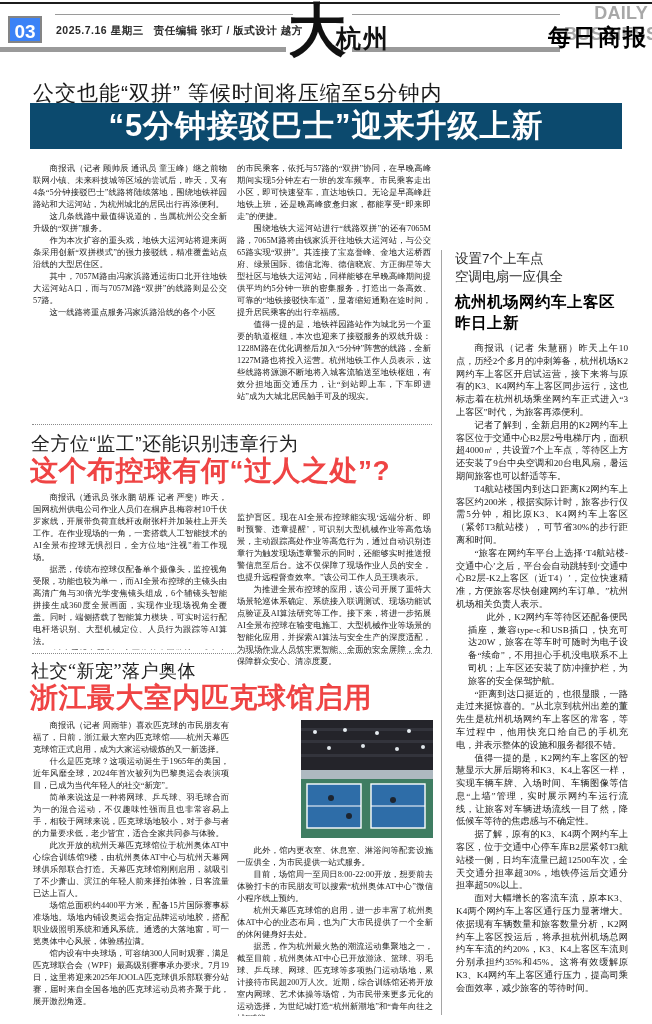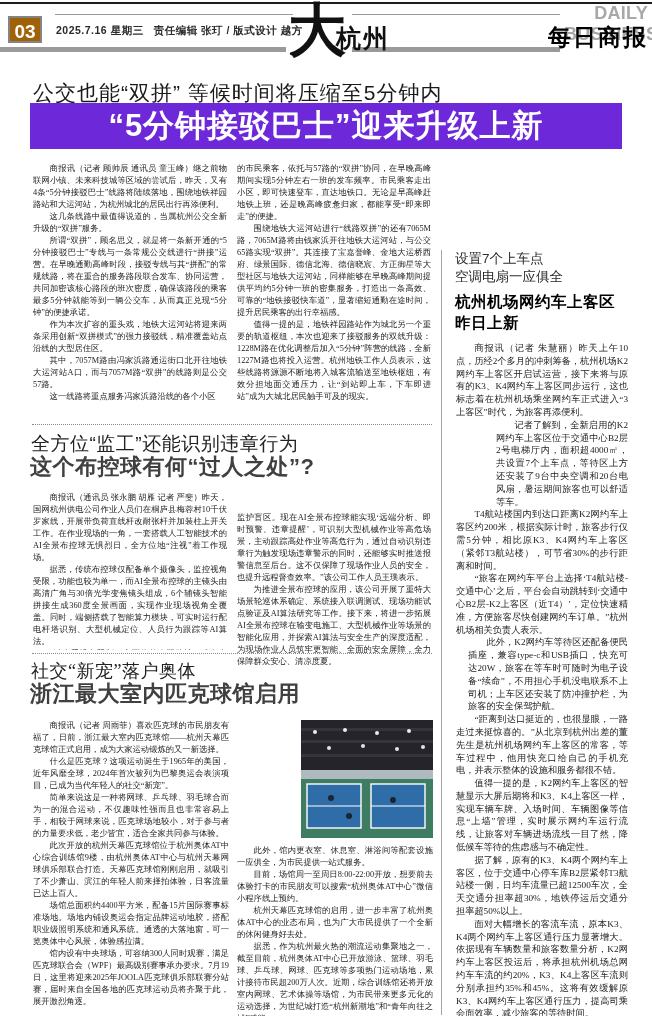--- a/index.html
+++ b/index.html
@@ -11,21 +11,21 @@
   .abs{position:absolute;}
   
   .rule-top{left:0;top:2px;width:652px;height:2px;background:#1c1c1c;}
   .thin-rule{height:1px;background:#9a9a9a;top:14px;}
   .thin-rule.l{left:55px;width:238px;}
   .thin-rule.r{left:352px;width:208px;}
   .thick-rule{height:5px;background:#9a9a9a;top:47px;}
   .thick-rule.l{left:0;width:286px;}
   .thick-rule.r{left:352px;width:208px;}
   .pagenum{
-    left:8px;top:16px;width:34px;height:27px;background:#a16207;
+    left:8px;top:16px;width:34px;height:27px;background:#3b82f6;
     border:2px solid #848484;color:#ffffff;font-size:19px;font-weight:bold;
     text-align:center;line-height:27px;box-sizing:border-box;
   }
   .dateline{left:56px;top:24px;font-size:10.5px;font-weight:bold;color:#2a2a2a;letter-spacing:0.5px;}
   .dateline span{margin-right:10px;}
   .logo-char{
     left:288px;top:0px;font-size:58px;font-weight:bold;color:#111;
     font-family:"DejaVu Serif","Liberation Serif",serif;line-height:60px;
   }
   .logo-city{left:336px;top:22px;font-size:25px;font-weight:bold;color:#111;letter-spacing:2px;}
@@ -40,21 +40,21 @@
   }
   
   .col{position:absolute;overflow:hidden;}
   .col p{
     margin:0;text-indent:2em;text-align:justify;
     font-family:"Liberation Serif","DejaVu Serif",serif;
     font-size:8.3px;line-height:12px;color:#222;
   }
   .col p.cont{text-indent:0;}
   .kicker2{font-size:19px;color:#222;letter-spacing:0.5px;}
-  .headline2{font-size:22px;font-weight:900;color:#404040;letter-spacing:0.5px;}
+  .headline2{font-size:28px;font-weight:900;color:#ef4444;letter-spacing:0.5px;}
   .dotted{height:0;border-top:1px dotted #8a8a8a;}
   .vline{left:441px;top:250px;width:1px;height:765px;background:#a5a5a5;}
   
   .sb-kicker{left:455px;top:250px;font-size:13.5px;color:#2a2a2a;line-height:18px;}
   .sb-headline{left:455px;top:291px;font-size:15.5px;font-weight:900;color:#000;line-height:21px;letter-spacing:0.5px;}
   
   .photo{left:301px;top:720px;width:132px;height:118px;overflow:hidden;background:#26262c;}
 </style>
 </head>
 <body>
@@ -65,26 +65,25 @@
 <div class="abs pagenum">03</div>
 <div class="abs dateline"><span>2025.7.16 星期三</span><span>责任编辑 张玎 / 版式设计 越方</span></div>
 <div class="abs thick-rule l"></div>
 <div class="abs thick-rule r"></div>
 <div class="abs logo-char">大</div>
 <div class="abs logo-city">杭州</div>
 <div class="abs brand-en">DAILY BUSINESS</div>
 <div class="abs brand-cn">每日商报</div>
 
 <div class="abs lead-kicker">公交也能“双拼” 等候时间将压缩至5分钟内</div>
-<div class="abs lead-headline" style="background: #6d28d9;">“5分钟接驳巴士”迎来升级上新</div>
+<div class="abs lead-headline" style="background: #0c4a6e;">“5分钟接驳巴士”迎来升级上新</div>
 
 <div class="col" style="left:33px;top:163px;width:194px;height:256px;">
   <p>商报讯（记者 顾帅辰 通讯员 童玉峰）继之前物联网小镇、未来科技城等区域的尝试后，昨天，又有4条“5分钟接驳巴士”线路将陆续落地，围绕地铁祥园路站和大运河站，为杭州城北的居民出行再添便利。</p>
   <p>这几条线路中最值得说道的，当属杭州公交全新升级的“双拼”服务。</p>
-  <p>所谓“双拼”，顾名思义，就是将一条新开通的“5分钟接驳巴士”专线与一条常规公交线进行“拼接”运营。在早晚通勤高峰时段，接驳专线与其“拼配”的常规线路，将在重合的服务路段联合发车、协同运营，共同加密该核心路段的班次密度，确保该路段的乘客最多5分钟就能等到一辆公交车，从而真正兑现“5分钟”的便捷承诺。</p>
   <p>作为本次扩容的重头戏，地铁大运河站将迎来两条采用创新“双拼模式”的强力接驳线，精准覆盖站点沿线的大型居住区。</p>
   <p>其中，7057M路由冯家浜路通运街口北开往地铁大运河站A口，而与7057M路“双拼”的线路则是公交57路。</p>
   <p>这一线路将重点服务冯家浜路沿线的各个小区</p>
 </div>
 <div class="col" style="left:237px;top:163px;width:194px;height:256px;">
   <p class="cont">的市民乘客，依托与57路的“双拼”协同，在早晚高峰期间实现5分钟左右一班的发车频率。市民乘客走出小区，即可快速登车，直达地铁口。无论是早高峰赶地铁上班，还是晚高峰疲惫归家，都能享受“即来即走”的便捷。</p>
   <p>围绕地铁大运河站进行“线路双拼”的还有7065M路，7065M路将由钱家浜开往地铁大运河站，与公交65路实现“双拼”。其连接了宝嘉誉峰、金地大运桥西府、绿景国际、德信北海、德信晓宸、方正御星等大型社区与地铁大运河站，同样能够在早晚高峰期间提供平均约5分钟一班的密集服务，打造出一条高效、可靠的“地铁接驳快车道”，显著缩短通勤在途时间，提升居民乘客的出行幸福感。</p>
   <p>值得一提的是，地铁祥园路站作为城北另一个重要的轨道枢纽，本次也迎来了接驳服务的双线升级：1228M路在优化调整后加入“5分钟”阵营的线路，全新1227M路也将投入运营。杭州地铁工作人员表示，这些线路将源源不断地将入城客流输送至地铁枢纽，有效分担地面交通压力，让“到站即上车，下车即进站”成为大城北居民触手可及的现实。</p>
 </div>
 
@@ -154,21 +153,21 @@
 <div class="abs sb-kicker">
   <div>设置7个上车点</div>
   <div>空调电扇一应俱全</div>
 </div>
 <div class="abs sb-headline">
   <div>杭州机场网约车上客区</div>
   <div>昨日上新</div>
 </div>
 <div class="col sb" style="left:456px;top:342px;width:172px;height:674px;">
   <p style="font-size: 9.2px; line-height: 12.8px;">商报讯（记者 朱慧丽）昨天上午10点，历经2个多月的冲刺筹备，杭州机场K2网约车上客区开启试运营，接下来将与原有的K3、K4网约车上客区同步运行，这也标志着在杭州机场乘坐网约车正式进入“3上客区”时代，为旅客再添便利。</p>
-  <p style="font-size: 9.2px; line-height: 12.8px; margin-left: 40px;">记者了解到，全新启用的K2网约车上客区位于交通中心B2层2号电梯厅内，面积超4000㎡，共设置7个上车点，等待区上方还安装了9台中央空调和20台电风扇，暑运期间旅客也可以舒适等车。</p>
+  <p style="font-size: 9.2px; line-height: 12.8px;">记者了解到，全新启用的K2网约车上客区位于交通中心B2层2号电梯厅内，面积超4000㎡，共设置7个上车点，等待区上方还安装了9台中央空调和20台电风扇，暑运期间旅客也可以舒适等车。</p>
   <p style="font-size: 9.2px; line-height: 12.8px;">T4航站楼国内到达口距离K2网约车上客区约200米，根据实际计时，旅客步行仅需5分钟，相比原K3、K4网约车上客区（紧邻T3航站楼），可节省30%的步行距离和时间。</p>
   <p style="font-size: 9.2px; line-height: 12.8px;">“旅客在网约车平台上选择‘T4航站楼-交通中心’之后，平台会自动跳转到‘交通中心B2层-K2上客区（近T4）’，定位快速精准，方便旅客尽快创建网约车订单。”杭州机场相关负责人表示。</p>
   <p style="font-size: 9.2px; line-height: 12.8px; margin-left: 12px;">此外，K2网约车等待区还配备便民插座，兼容type-c和USB插口，快充可达20W，旅客在等车时可随时为电子设备“续命”，不用担心手机没电联系不上司机；上车区还安装了防冲撞护栏，为旅客的安全保驾护航。</p>
   <p style="font-size: 9.2px; line-height: 12.8px;">“距离到达口挺近的，也很显眼，一路走过来挺惊喜的。”从北京到杭州出差的董先生是杭州机场网约车上客区的常客，等车过程中，他用快充口给自己的手机充电，并表示整体的设施和服务都很不错。</p>
   <p style="font-size: 9.2px; line-height: 12.8px;">值得一提的是，K2网约车上客区的智慧显示大屏后期将和K3、K4上客区一样，实现车辆车牌、入场时间、车辆图像等信息“上墙”管理，实时展示网约车运行流线，让旅客对车辆进场流线一目了然，降低候车等待的焦虑感与不确定性。</p>
   <p style="font-size: 9.2px; line-height: 12.8px;">据了解，原有的K3、K4两个网约车上客区，位于交通中心停车库B2层紧邻T3航站楼一侧，日均车流量已超12500车次，全天交通分担率超30%，地铁停运后交通分担率超50%以上。</p>
   <p style="font-size: 9.2px; line-height: 12.8px;">面对大幅增长的客流车流，原本K3、K4两个网约车上客区通行压力显著增大。依据现有车辆数量和旅客数量分析，K2网约车上客区投运后，将承担杭州机场总网约车车流的约20%，K3、K4上客区车流则分别承担约35%和45%。这将有效缓解原K3、K4网约车上客区通行压力，提高司乘会面效率，减少旅客的等待时间。</p>
 </div>
 
 </body></html>

